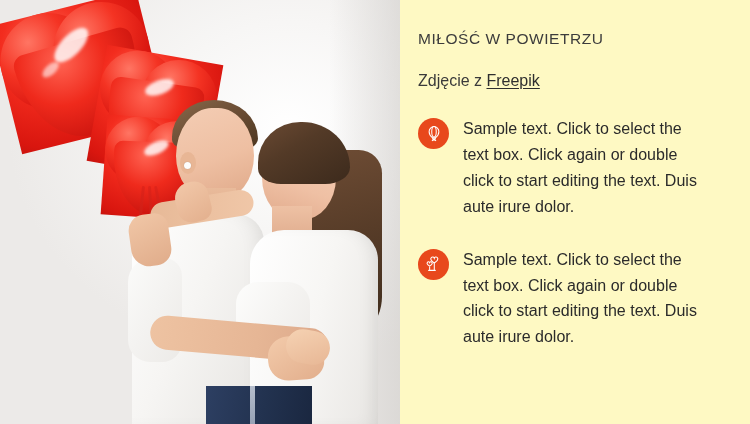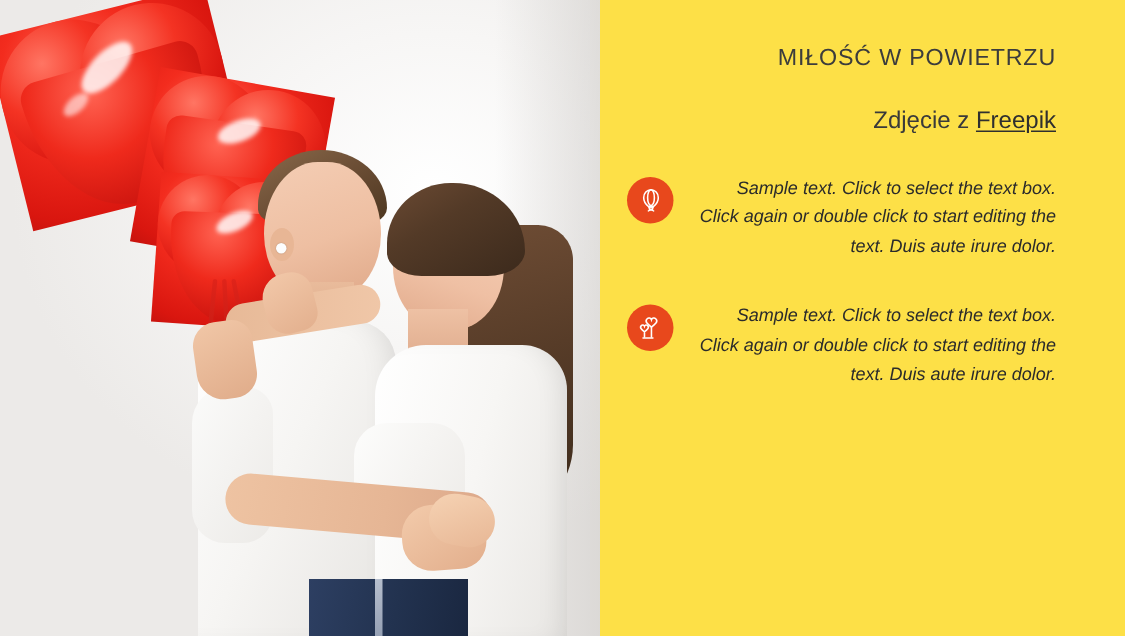--- a/index.html
+++ b/index.html
@@ -10,23 +10,22 @@
   body {
     width: 750px;
     height: 424px;
     overflow: hidden;
     font-family: "Liberation Sans", sans-serif;
   }
   .page {
     position: relative;
     width: 750px;
     height: 424px;
-    background: #fde047;
+    background: #fef9c3;
     display: flex;
-    text-align: right;
   }
 
   
   .photo-panel {
     position: relative;
     width: 400px;
     height: 424px;
     overflow: hidden;
     background: #f2f1f0;
     flex: 0 0 400px;
@@ -313,23 +312,22 @@
     height: 31px;
     border-radius: 50%;
     background: #e8481c;
     display: flex;
     align-items: center;
     justify-content: center;
     margin-top: 2px;
   }
   .feature-icon svg { display: block; }
   .feature-text {
-    font-size: 12px;
+    font-size: 16px;
     line-height: 1.62;
-    font-style: italic;
     color: #2b2b2b;
     max-width: 248px;
   }
 </style>
 </head>
 <body>
 
 <div class="page">
 
   <div class="photo-panel">

